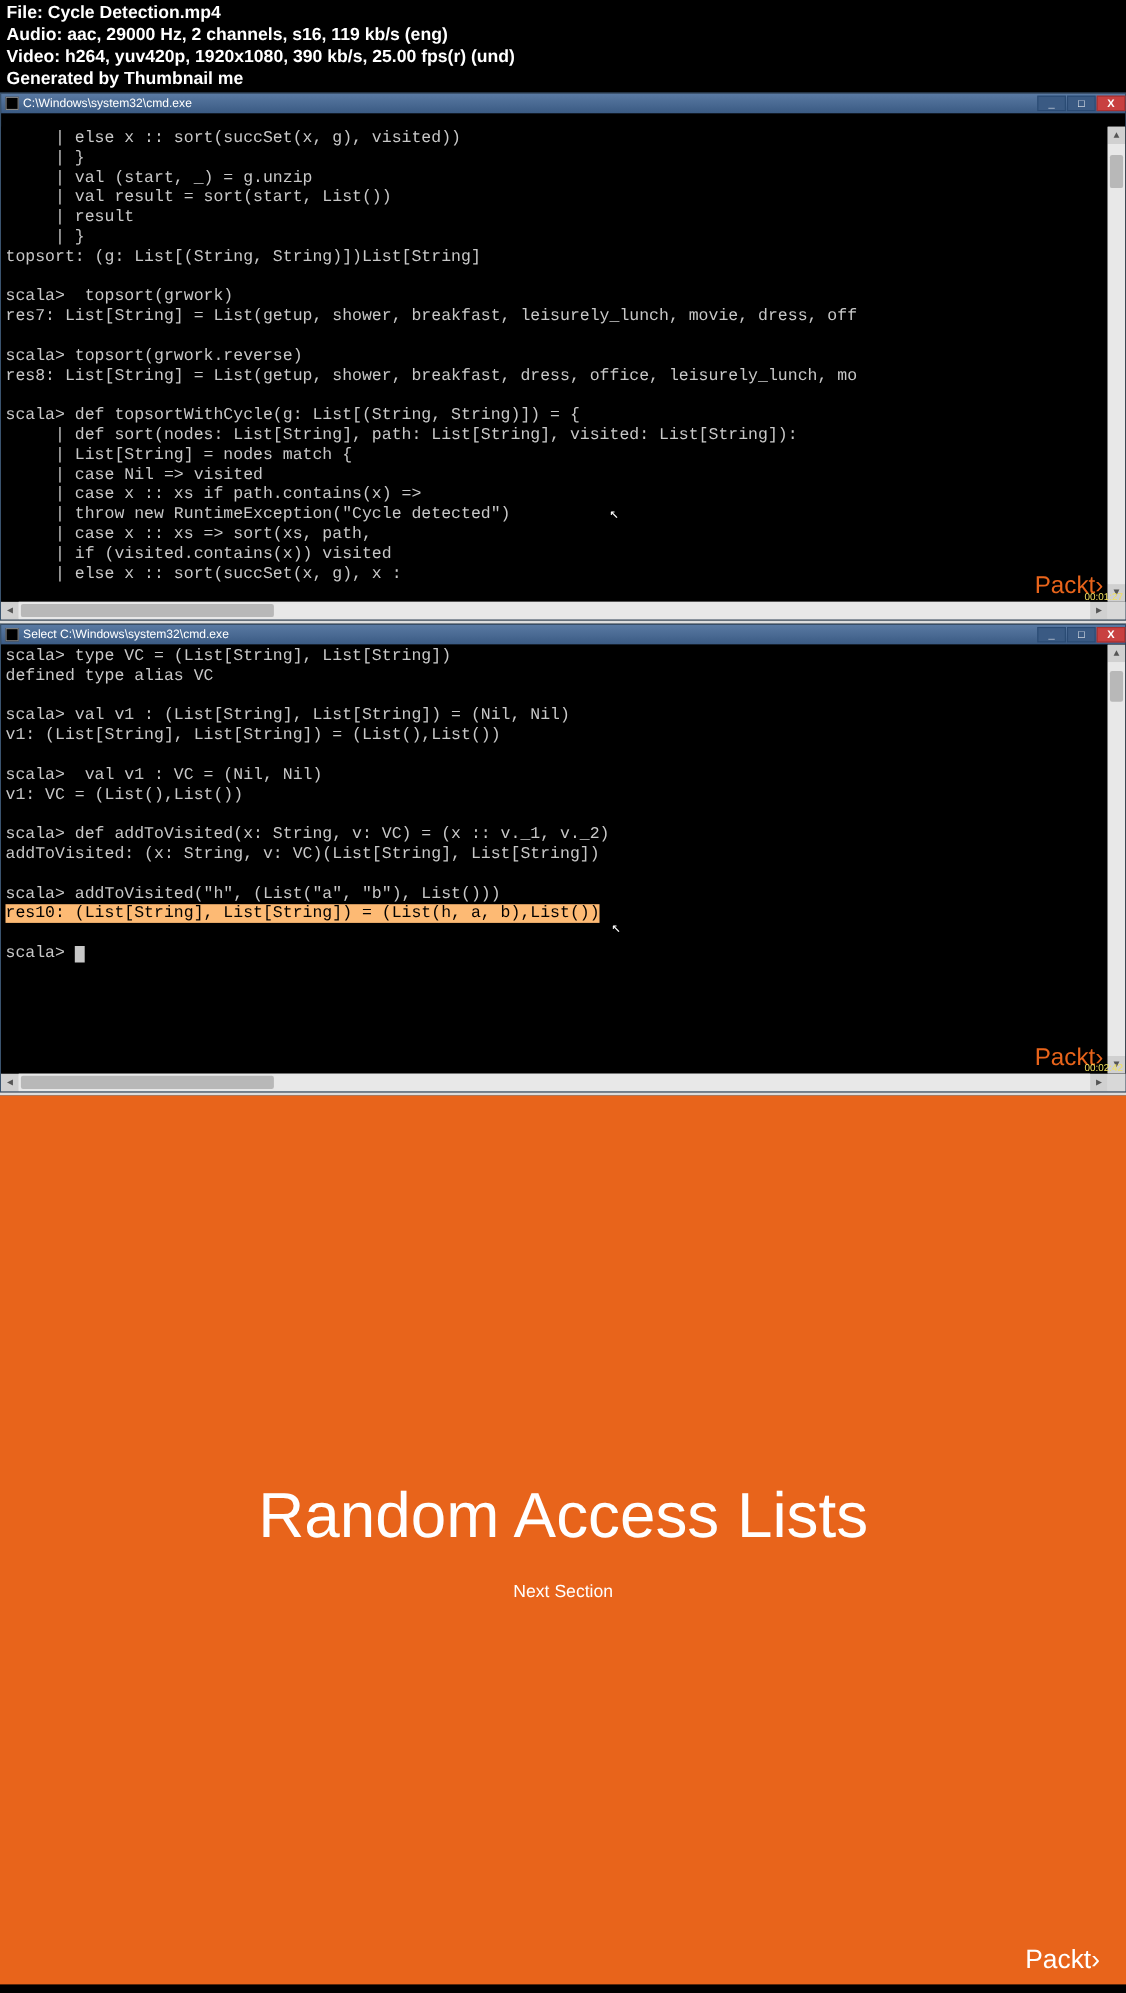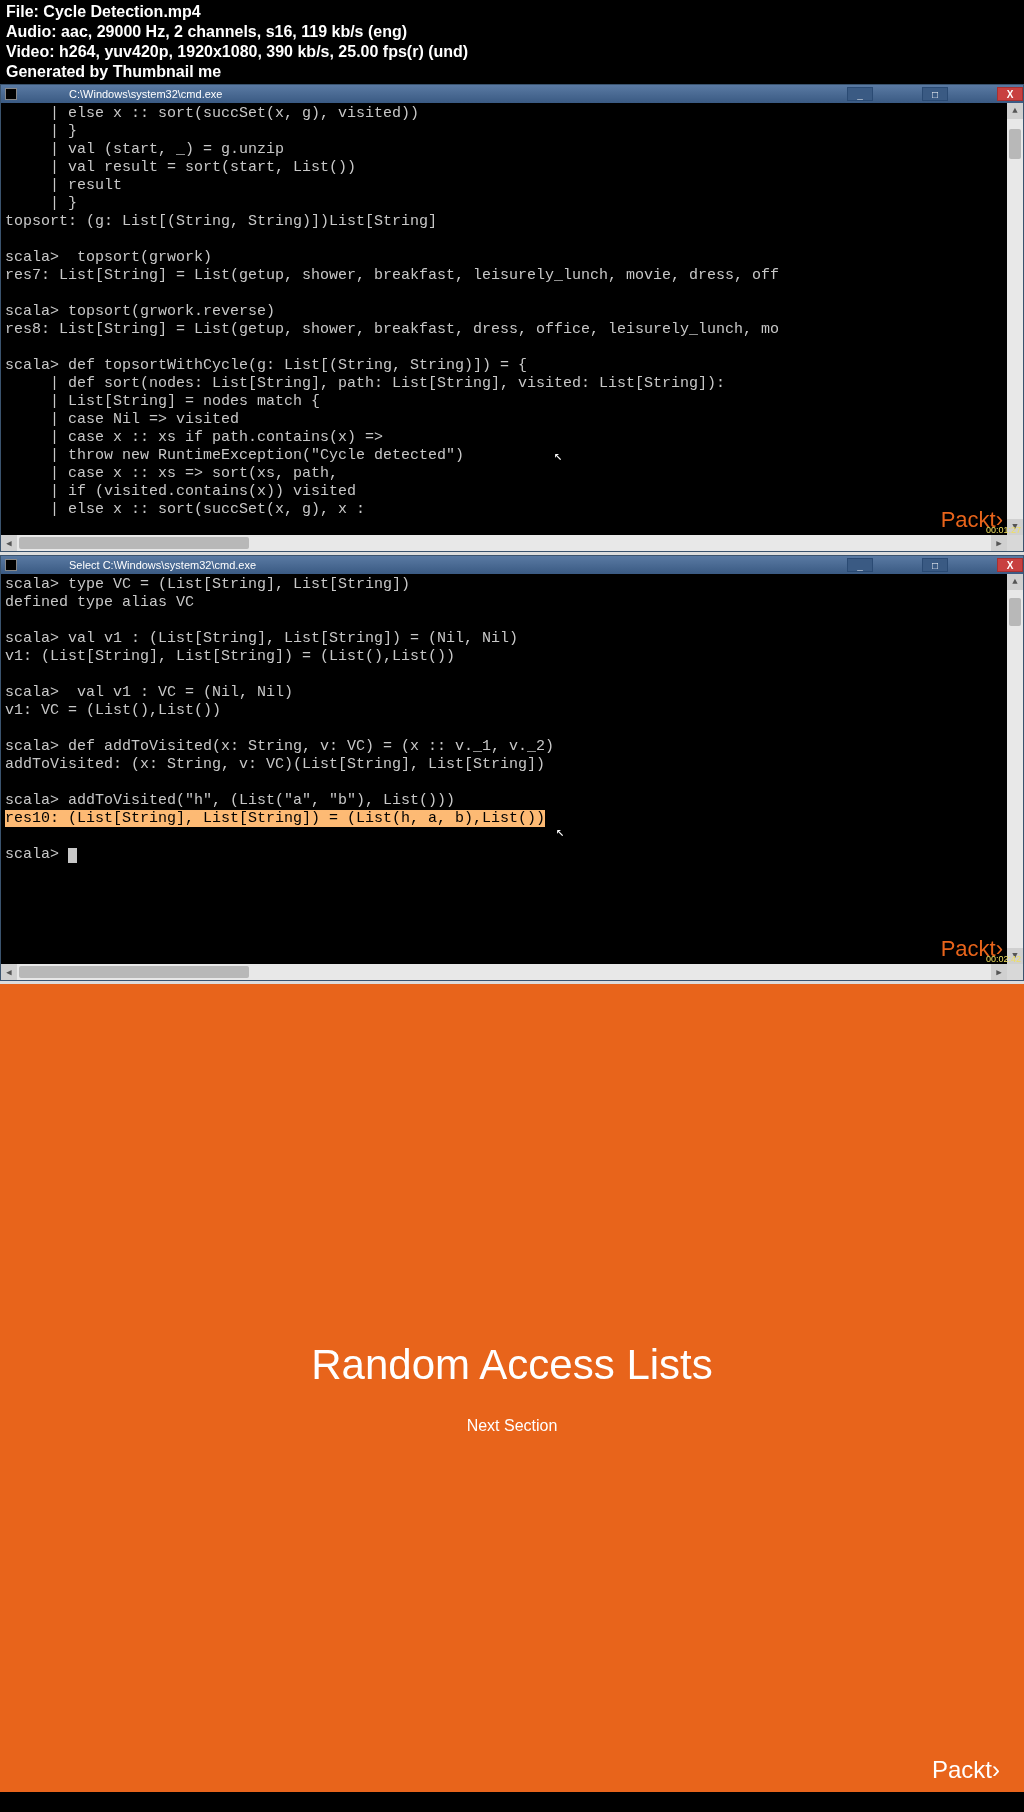--- a/index.html
+++ b/index.html
@@ -27,21 +27,20 @@
 }
 .titlebar {
   height: 18px;
   background: linear-gradient(#5a7aa3, #3a5a83);
   display: flex;
   align-items: center;
   font-family: "Segoe UI", Arial, sans-serif;
   font-size: 11px;
   color: #fff;
   padding-left: 4px;
-  gap: 48px;
 }
 .titlebar .icon {
   width: 12px; height: 12px; background: #000; border: 1px solid #888;
   margin-right: 4px;
   display: inline-block;
 }
 .titlebar .spacer { flex: 1; }
 .winbtn {
   width: 26px; height: 14px;
   display: inline-flex; align-items: center; justify-content: center;
@@ -54,21 +53,21 @@
 .terminal-body {
   background: #000;
   color: #c8c8c8;
   font-size: 15px;
   line-height: 1.2;
   white-space: pre;
   padding: 2px 4px;
   position: relative;
   overflow: hidden;
 }
-.term1 .terminal-body { height: 432px; }
+.term1 .terminal-body { height: 432px; margin-top: 12px; }
 .term2 .terminal-body { height: 390px; }
 
 .vscroll {
   position: absolute;
   right: 0; top: 0; bottom: 0;
   width: 16px;
   background: #e8e8e8;
   display: flex; flex-direction: column;
 }
 .vscroll .arrow {
@@ -124,21 +123,21 @@
   height: 808px;
   position: relative;
   display: flex;
   flex-direction: column;
   align-items: center;
   justify-content: center;
 }
 .slide-title {
   color: #fff;
   font-family: "Segoe UI Light", "Segoe UI", Arial, sans-serif;
-  font-size: 42px;
+  font-size: 58px;
   font-weight: 300;
 }
 .slide-sub {
   color: #fff;
   font-family: "Segoe UI", Arial, sans-serif;
   font-size: 16px;
   font-weight: 300;
   margin-top: 28px;
 }
 .slide .watermark { color: #fff; bottom: 8px; right: 24px; font-size: 24px; }

